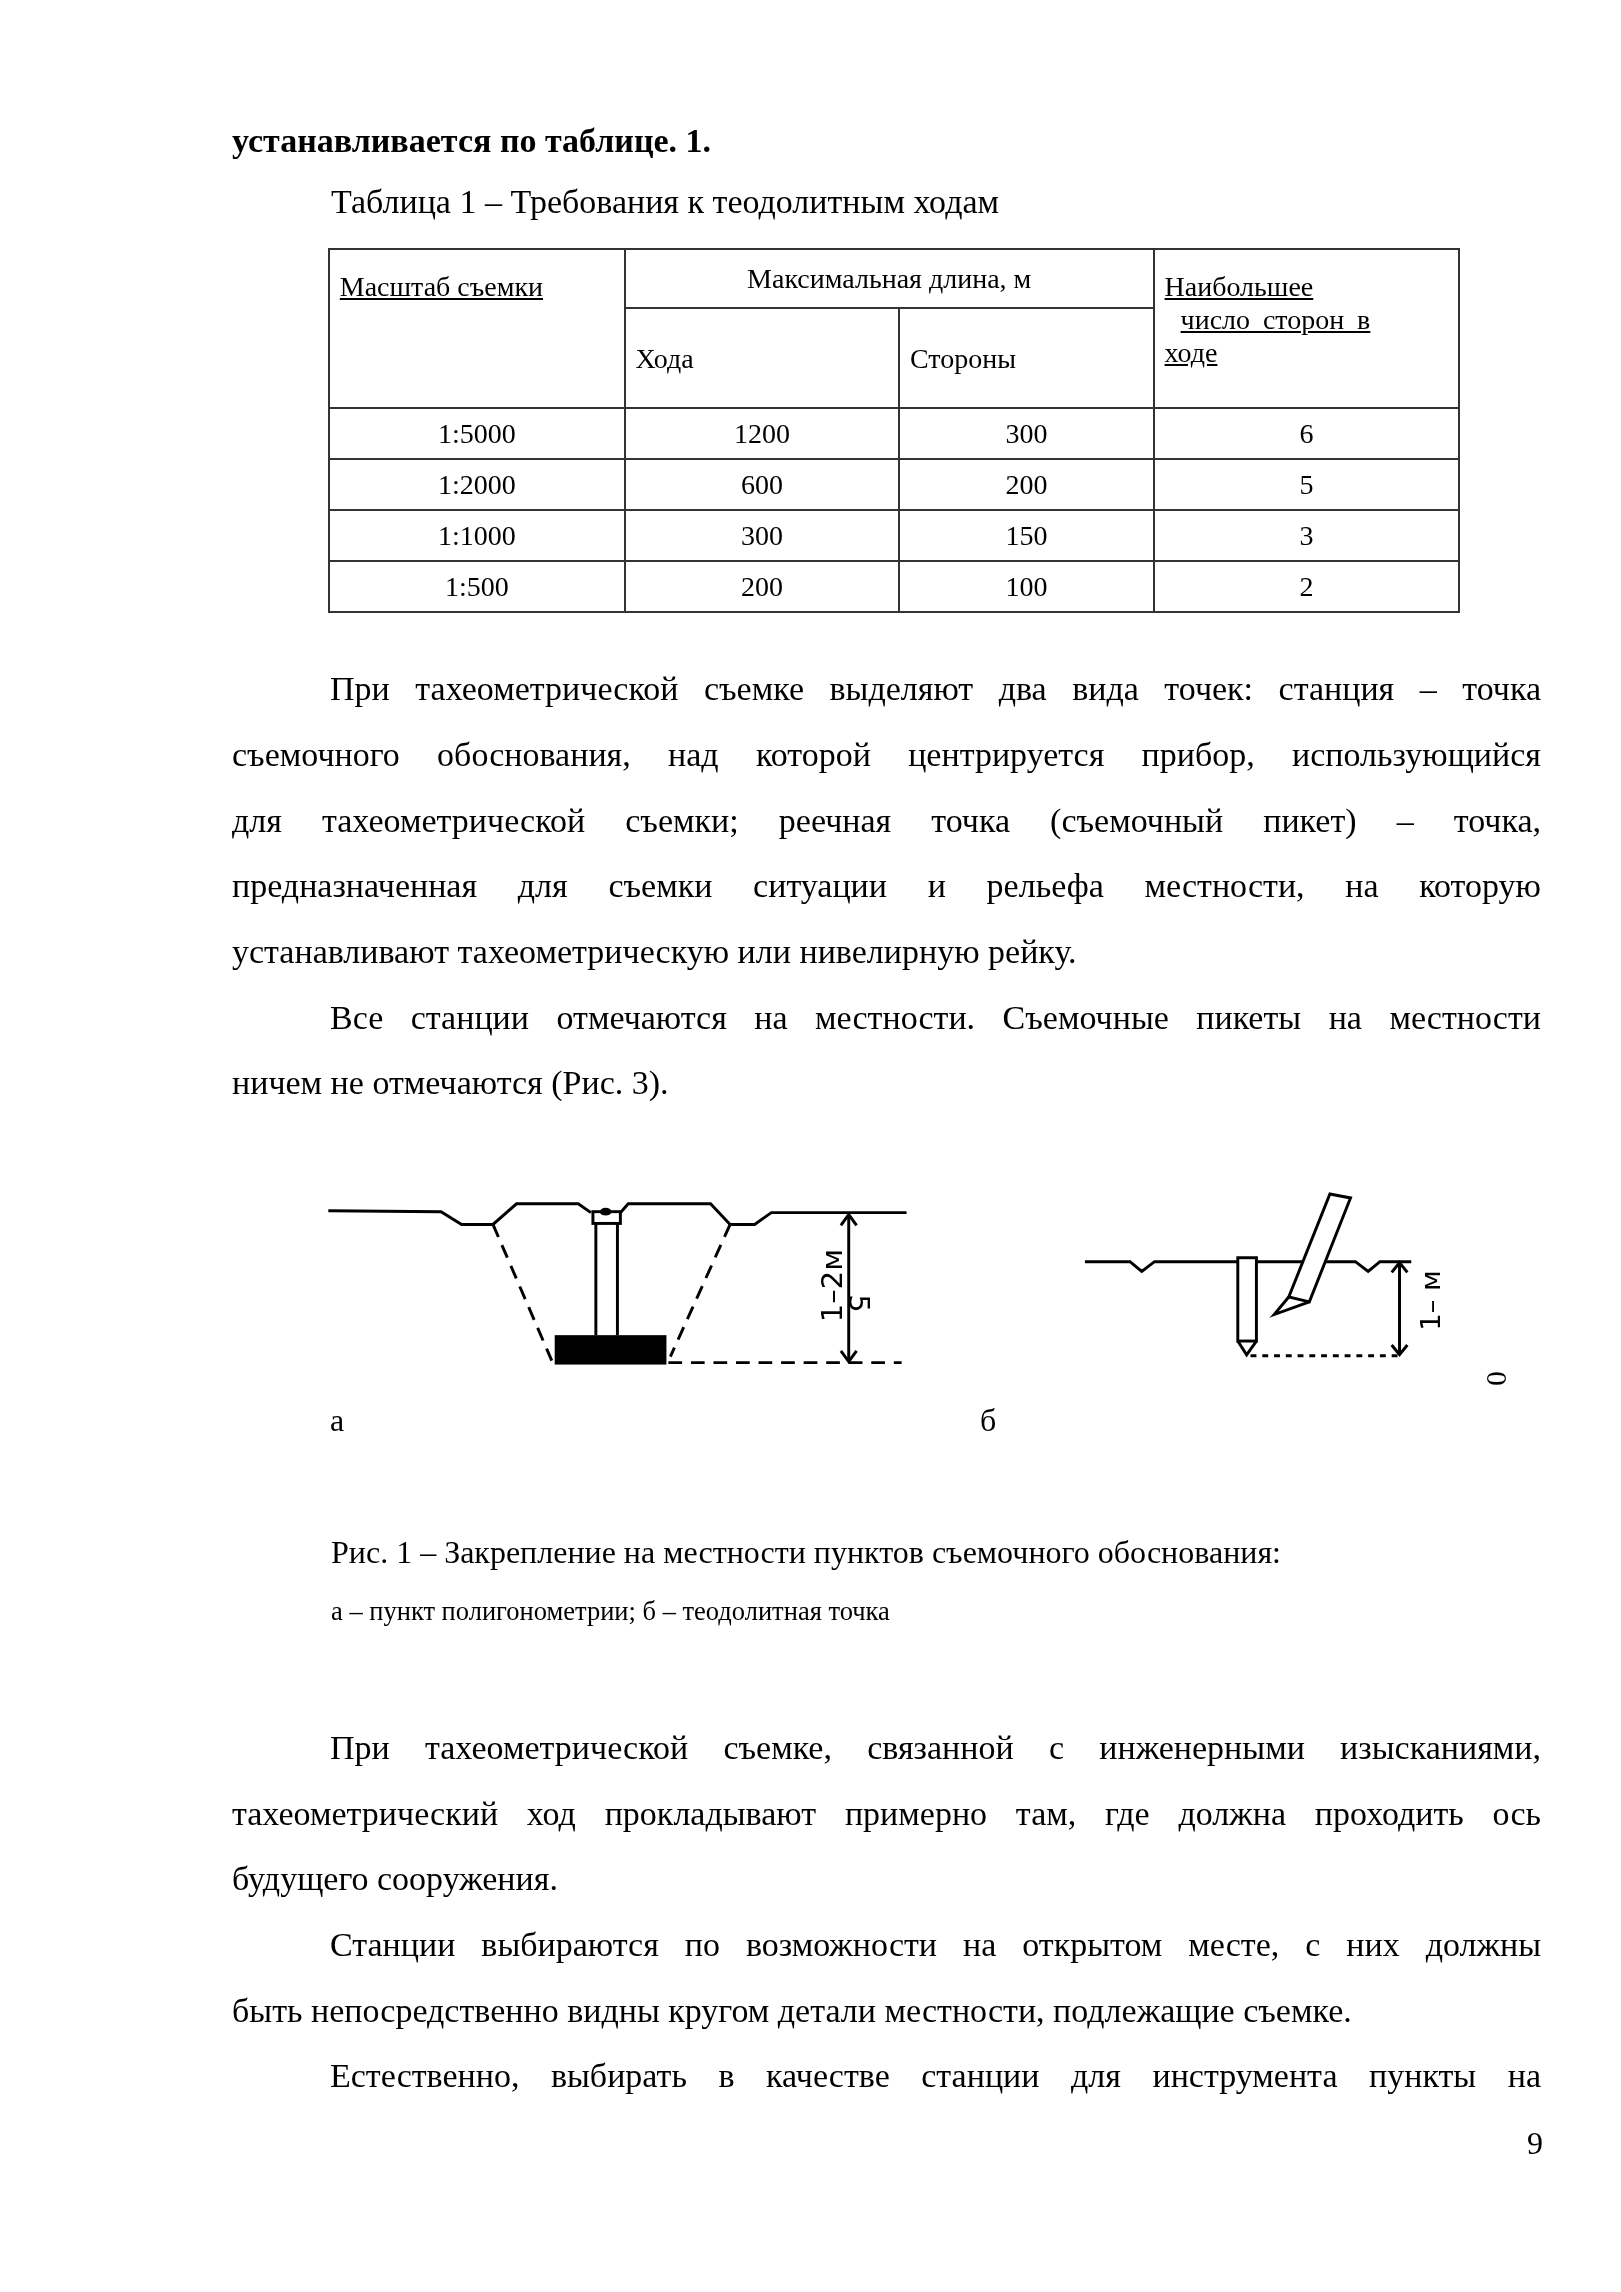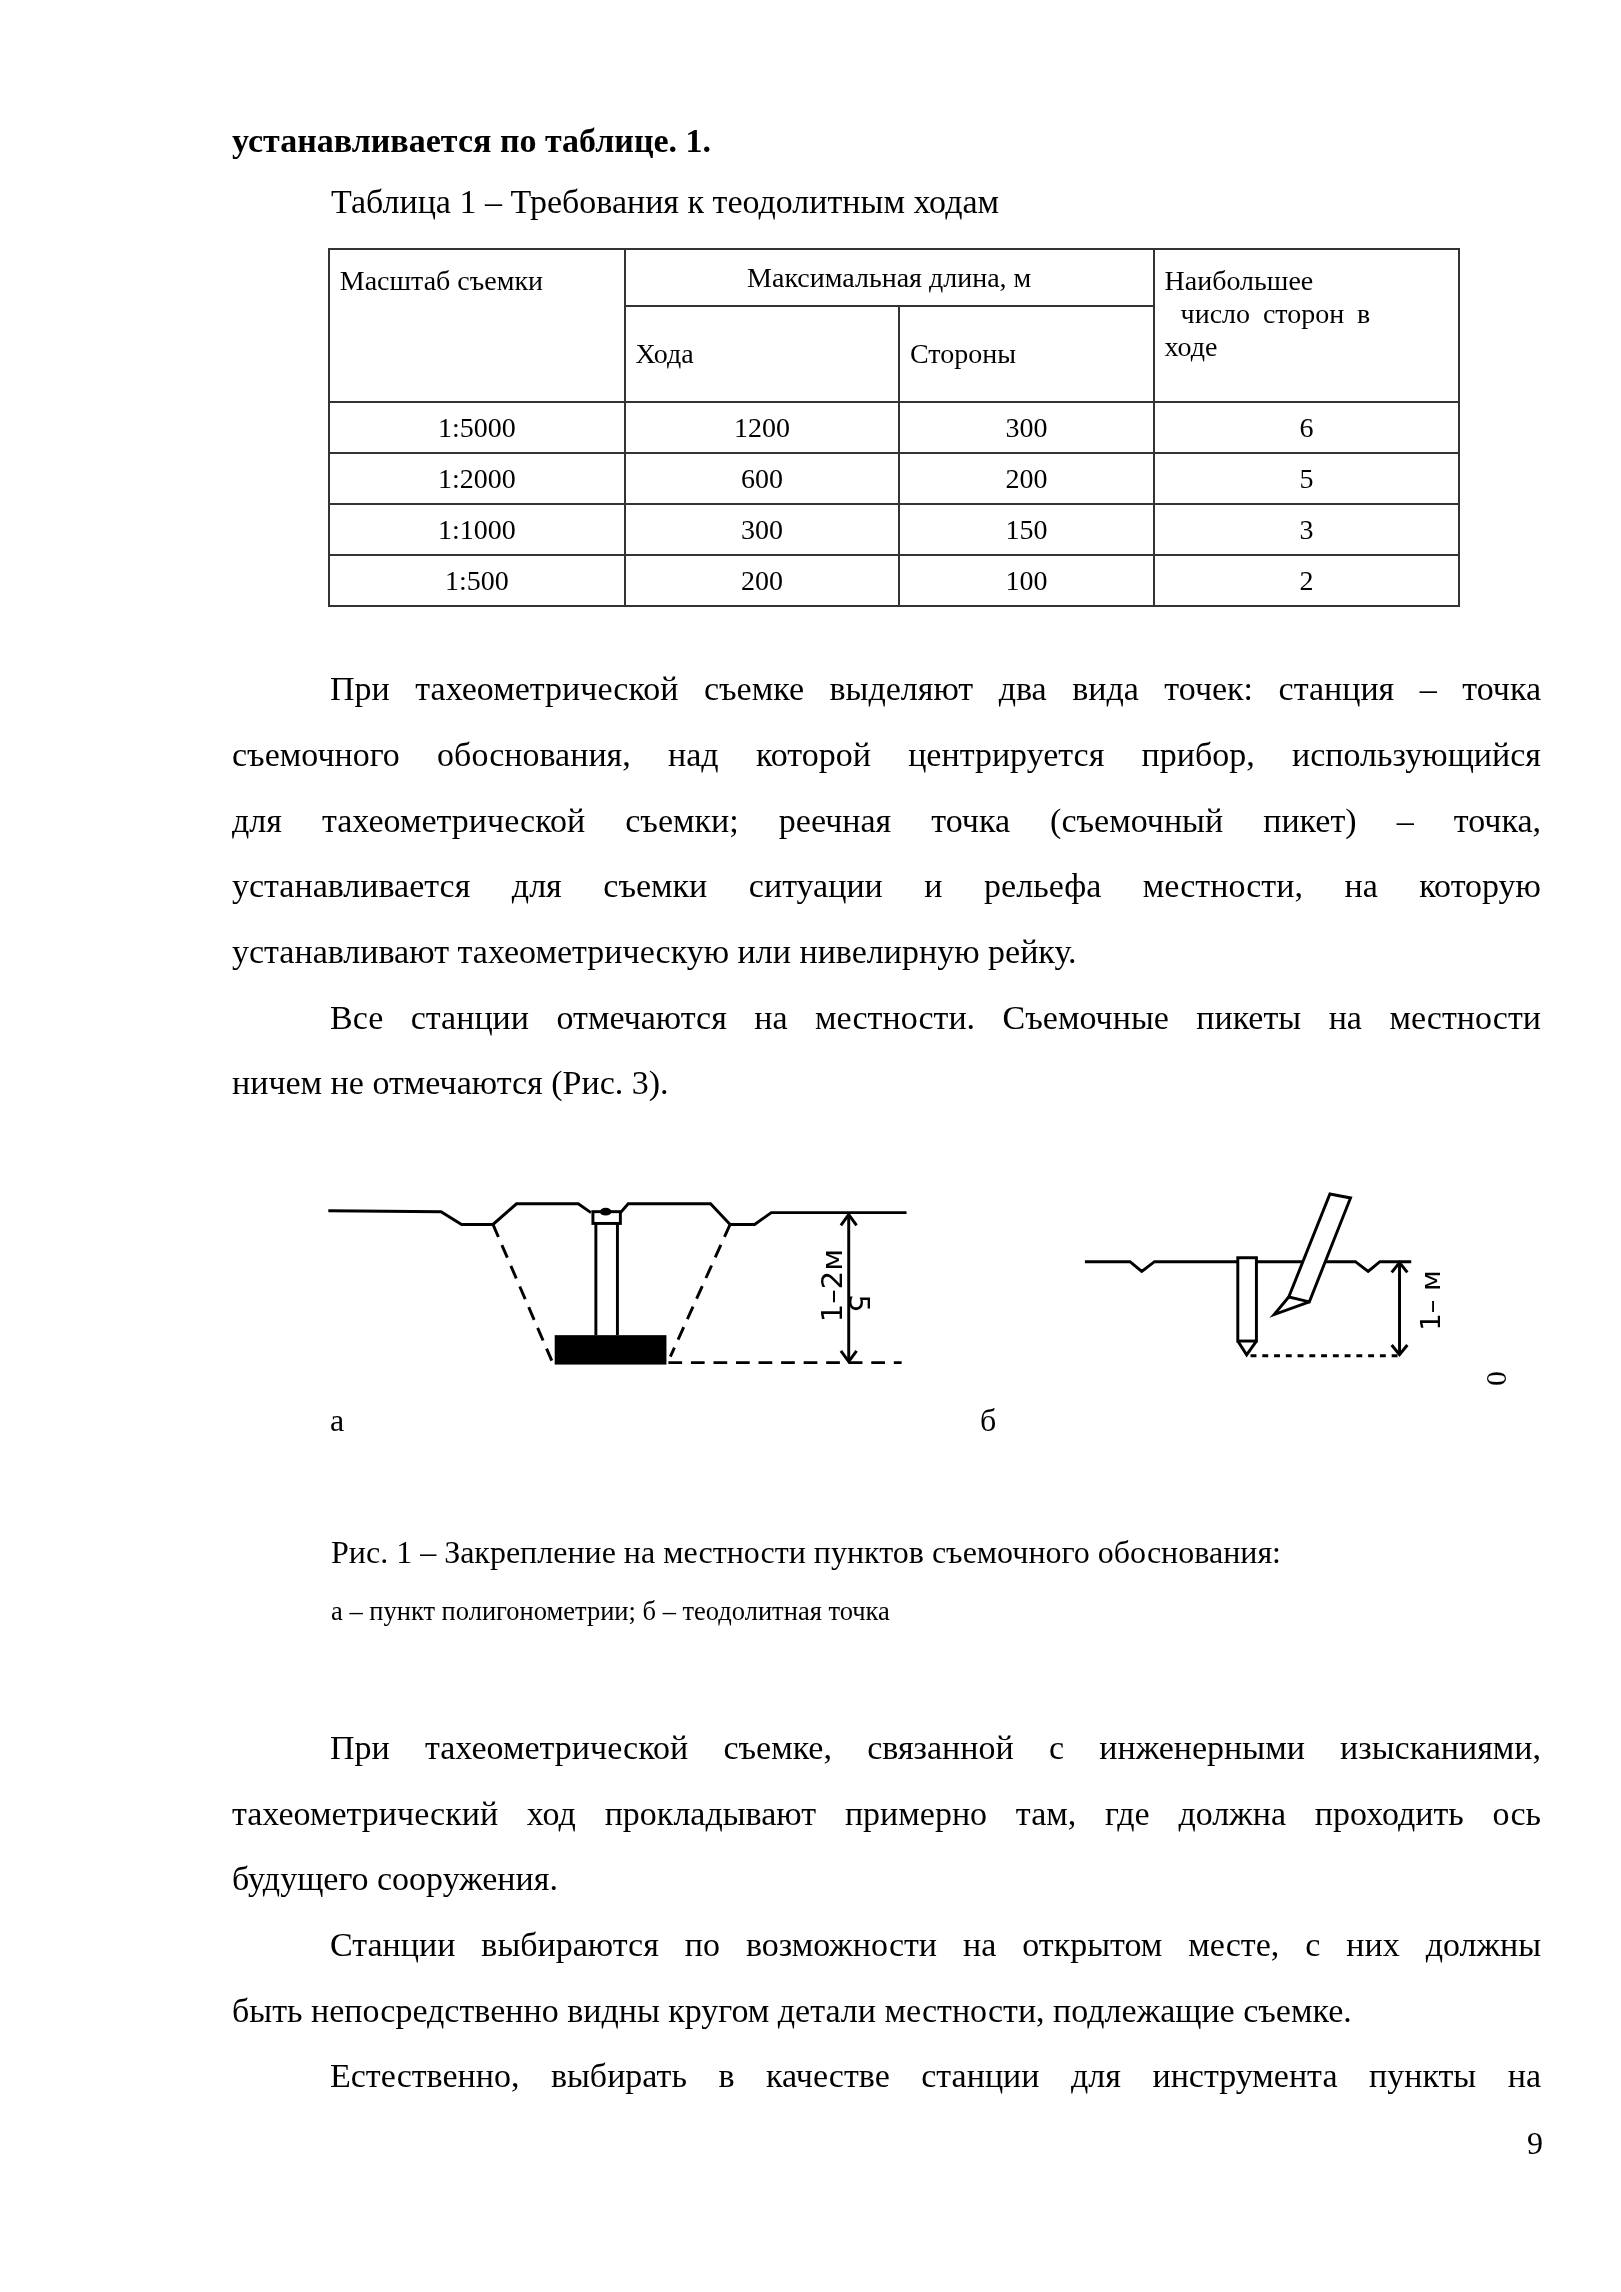--- a/index.html
+++ b/index.html
@@ -17,21 +17,21 @@
   .subcaption { position: absolute; font-size: 26.5px; line-height: 31px; white-space: nowrap; }
 
   table.req {
     position: absolute; left: 328px; top: 248px; border-collapse: collapse;
     font-size: 28px; line-height: 33px;
   }
   table.req td {
     border: 2px solid #333; padding: 0 9.8px; vertical-align: middle;
   }
   table.req td.num { text-align: center; height: 49px; }
-  table.req td.hd-top { vertical-align: top; padding-top: 14px; }
+  table.req td.hd-top { vertical-align: top; padding-top: 20px; text-decoration: underline; }
   .hdr-just { text-align: justify; text-align-last: left; }
 
   svg.fig { position: absolute; left: 0; top: 0; }
   .fig-label { position: absolute; font-size: 32px; line-height: 37px; }
   .page-num { position: absolute; left: 1527px; top: 2125px; font-size: 32px; line-height: 37px; }
 </style>
 </head>
 <body>
 
 <div class="line" style="top:121px;font-weight:bold;">устанавливается по таблице. 1.</div>
@@ -76,21 +76,21 @@
     <td class="num">200</td>
     <td class="num">100</td>
     <td class="num">2</td>
   </tr>
 </tbody>
   </table>
 
 <div class="line justify indent" style="top:669px;">При тахеометрической съемке выделяют два вида точек: станция – точка</div>
 <div class="line justify" style="top:735px;">съемочного обоснования, над которой центрируется прибор, использующийся</div>
 <div class="line justify" style="top:801px;">для тахеометрической съемки; реечная точка (съемочный пикет) – точка,</div>
-<div class="line justify" style="top:866px;">устанавливается для съемки ситуации и рельефа местности, на которую</div>
+<div class="line justify" style="top:866px;">предназначенная для съемки ситуации и рельефа местности, на которую</div>
 <div class="line" style="top:932px;">устанавливают тахеометрическую или нивелирную рейку.</div>
 
 <div class="line justify indent" style="top:998px;">Все станции отмечаются на местности. Съемочные пикеты на местности</div>
 <div class="line" style="top:1063px;">ничем не отмечаются (Рис. 3).</div>
 
 <svg class="fig" width="1621" height="2293" viewBox="0 0 1654 2339">
   <g fill="none" stroke="#000" stroke-width="3">
 
     <polyline points="335,1235 450,1236 471,1249 503,1249 527,1228 590,1228 603,1237"></polyline>
 

